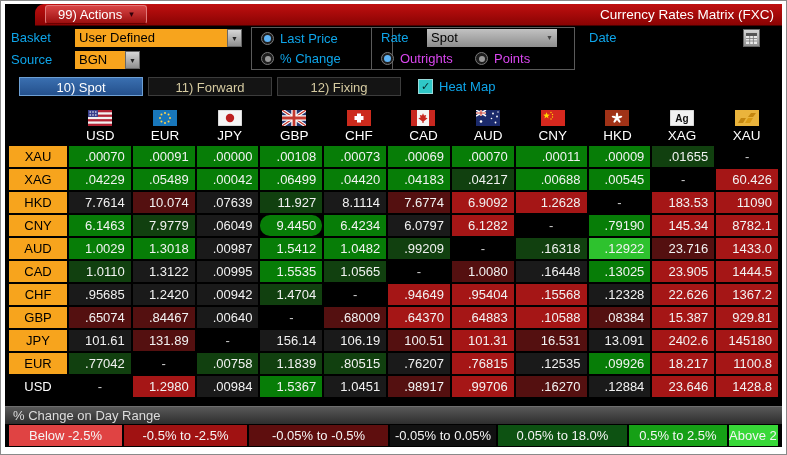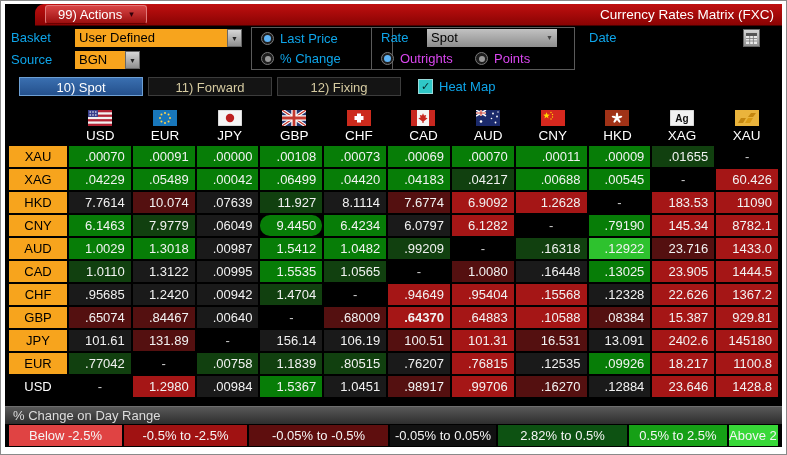--- a/index.html
+++ b/index.html
@@ -346,21 +346,21 @@
         <div class="vcell" style="background: rgb(165, 22, 22);">.15568</div>
         <div class="vcell" style="background: rgb(26, 26, 26);">.12328</div>
         <div class="vcell" style="background: rgb(165, 22, 22);">22.626</div>
         <div class="vcell" style="background: rgb(165, 22, 22);">1367.2</div>
         <div class="rowlabel">GBP</div>
         <div class="vcell" style="background: rgb(84, 16, 16);">.65074</div>
         <div class="vcell" style="background: rgb(84, 16, 16);">.84467</div>
         <div class="vcell" style="background: rgb(26, 26, 26);">.00640</div>
         <div class="vcell diag" style="background: rgb(0, 0, 0);">-</div>
         <div class="vcell" style="background: rgb(84, 16, 16);">.68009</div>
-        <div class="vcell" style="background: rgb(165, 22, 22); font-weight: bold;">.64370</div>
+        <div class="vcell" style="background: rgb(165, 22, 22);">.64370</div>
         <div class="vcell" style="background: rgb(165, 22, 22);">.64883</div>
         <div class="vcell" style="background: rgb(165, 22, 22);">.10588</div>
         <div class="vcell" style="background: rgb(84, 16, 16);">.08384</div>
         <div class="vcell" style="background: rgb(165, 22, 22);">15.387</div>
         <div class="vcell" style="background: rgb(165, 22, 22);">929.81</div>
         <div class="rowlabel">JPY</div>
         <div class="vcell" style="background: rgb(26, 26, 26);">101.61</div>
         <div class="vcell" style="background: rgb(84, 16, 16);">131.89</div>
         <div class="vcell diag" style="background: rgb(0, 0, 0);">-</div>
         <div class="vcell" style="background: rgb(26, 26, 26);">156.14</div>
@@ -397,20 +397,20 @@
         <div class="vcell" style="background: rgb(165, 22, 22);">1428.8</div>
       </div>
 
     <div class="footer">
       <div class="fbar">% Change on Day Range</div>
       <div id="legend" class="legend">
           <div class="seg" style="background: rgb(224, 67, 67);">Below -2.5%</div>
           <div class="seg" style="background: rgb(160, 18, 18);">-0.5% to -2.5%</div>
           <div class="seg" style="background: rgb(94, 14, 14);">-0.05% to -0.5%</div>
           <div class="seg" style="background: rgb(17, 17, 17);">-0.05% to 0.05%</div>
-          <div class="seg" style="background: rgb(13, 82, 18);">2.82% to 0.5%</div>
+          <div class="seg" style="background: rgb(13, 82, 18);">0.05% to 18.0%</div>
           <div class="seg" style="background: rgb(22, 160, 22);">0.5% to 2.5%</div>
           <div class="seg" style="background: rgb(56, 216, 56);">Above 2.5%</div>
         </div>
     </div>
 
   </div>
 </div>
 
 </body></html>

